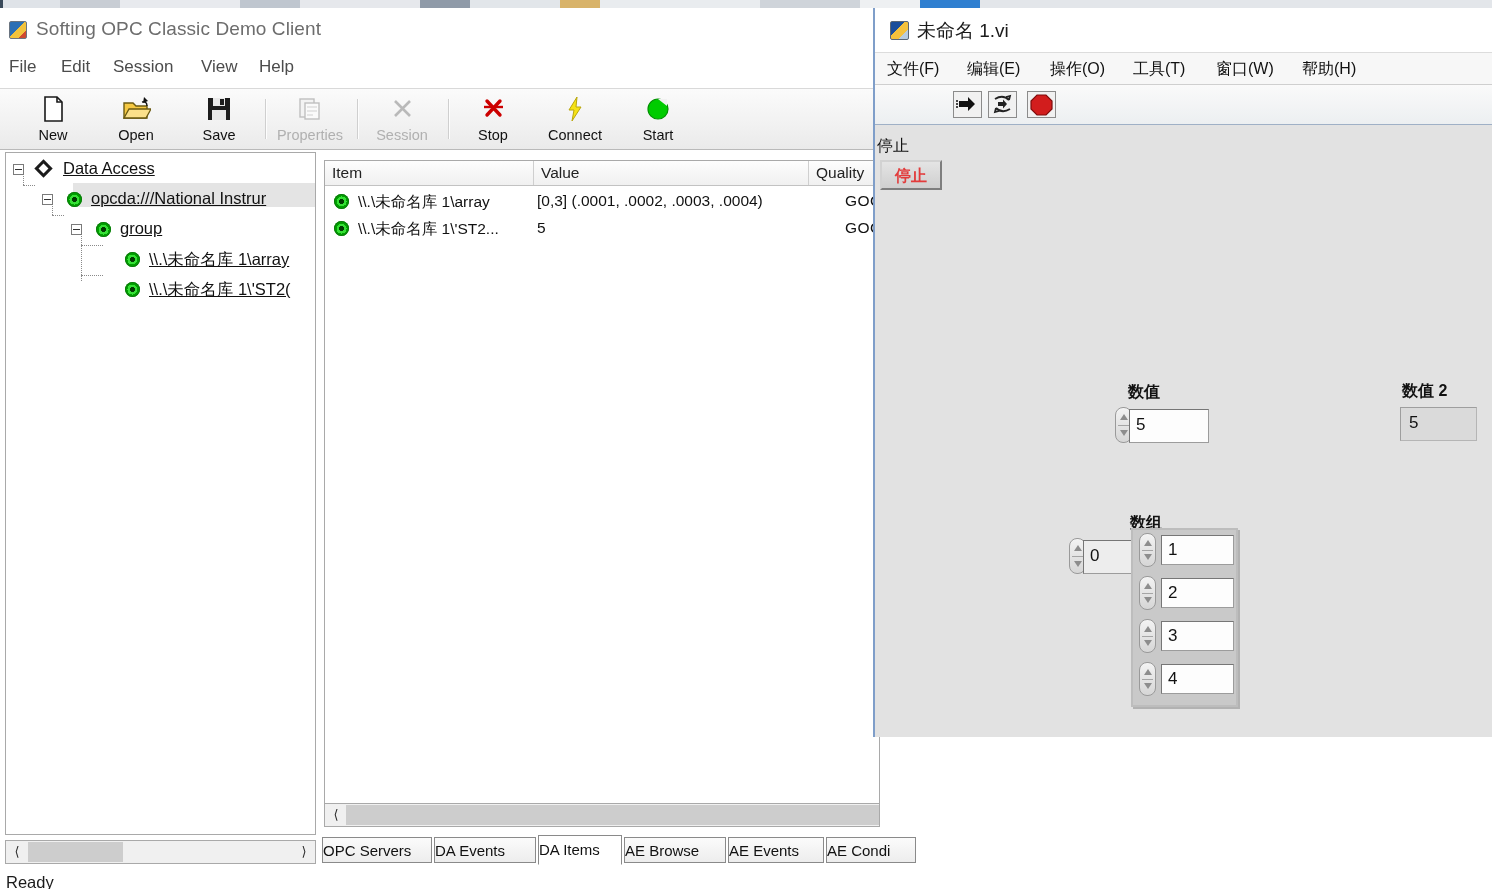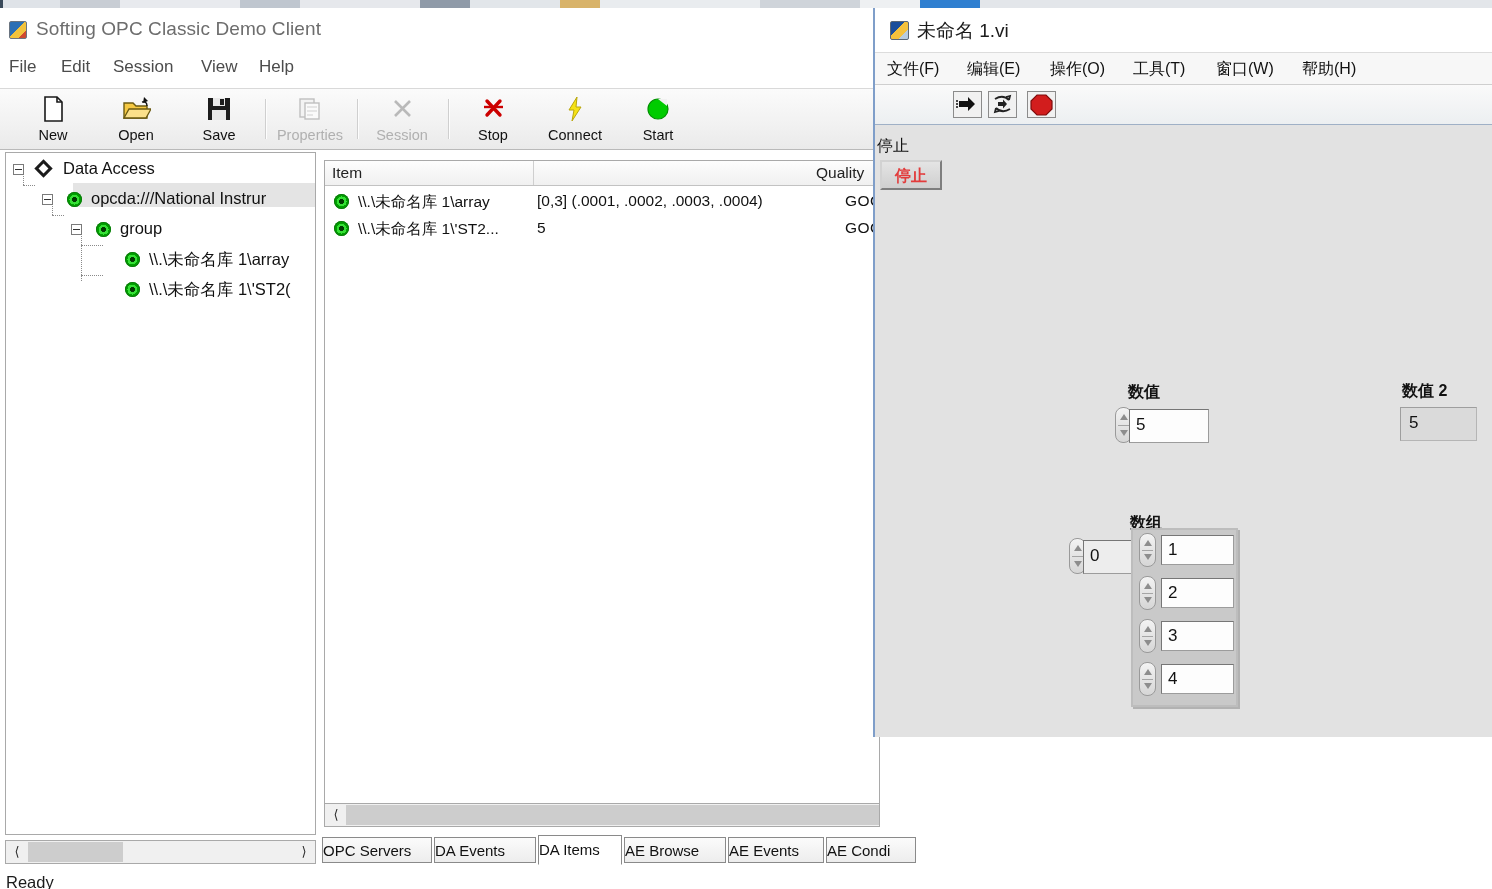--- a/index.html
+++ b/index.html
@@ -27,21 +27,21 @@
      border-top:1px solid #d9d9d9;border-bottom:1px solid #b9b9b9;}
   .tb-btn{position:absolute;top:4px;width:82px;height:52px;text-align:center;cursor:default;}
   .tb-btn .lbl{position:absolute;left:0;right:0;bottom:2px;font-size:14.5px;color:#111;}
   .tb-btn.dis .lbl{color:#b0b0b0;}
   .tb-ico{position:absolute;left:50%;top:2px;transform:translateX(-50%);width:30px;height:28px;}
   .tb-sep{position:absolute;top:10px;width:1px;height:40px;background:#cfcfcf;border-right:1px solid #fdfdfd;}
   
   #tree-panel{position:absolute;left:5px;top:144px;width:311px;height:683px;
      background:#fff;border:1px solid #a9a9a9;box-sizing:border-box;overflow:hidden;}
   .tnode{position:absolute;height:27px;font-size:16.5px;color:#111;white-space:nowrap;}
-  .tnode .txt{position:absolute;top:3px;}
+  .tnode .txt{position:absolute;top:3px;text-decoration:underline;}
   .exp{position:absolute;width:11px;height:11px;border:1px solid #7a7a7a;background:#fff;box-sizing:border-box;}
   .exp:before{content:"";position:absolute;left:1px;top:4px;width:7px;height:1px;background:#333;}
   .dot{position:absolute;width:15px;height:15px;border-radius:50%;
      background:radial-gradient(circle at 50% 50%,#003c00 0 2.4px,#35e035 2.8px 5px,#00a000 5px 7.5px);
      box-shadow:0 0 0 1px #0b7a0b inset;}
   .diamond{position:absolute;width:13px;height:13px;background:#1b1b1b;transform:rotate(45deg);}
   .diamond:after{content:"";position:absolute;left:3px;top:3px;width:7px;height:7px;background:#fff;}
   .dline{position:absolute;border-left:1px dotted #8a8a8a;}
   .dlineh{position:absolute;border-top:1px dotted #8a8a8a;}
   .selrow{position:absolute;background:#e4e4e4;height:24px;}
@@ -256,20 +256,21 @@
 
   <div id="tree-hscroll">
     <div class="arrowbtn" style="left:1px">⟨</div>
     <div class="thumb"></div>
     <div class="arrowbtn" style="right:1px">⟩</div>
   </div>
 
   <div id="list-panel">
     <div id="list-head">
       <div class="hcell" style="left:0;width:209px">Item</div>
+      <div class="hcell" style="left:209px;width:275px">Value</div>
       <div class="hcell" style="left:484px;width:72px;border-right:none">Quality</div>
     </div>
     <div class="lrow" style="top:28px">
       <span class="dot" style="left:9px;top:5px"></span>
       <span class="c-item">\\.\未命名库 1\array</span>
       <span class="c-val">[0,3] (.0001, .0002, .0003, .0004)</span>
       <span class="c-q">GOOD</span>
     </div>
     <div class="lrow" style="top:55px">
       <span class="dot" style="left:9px;top:5px"></span>

